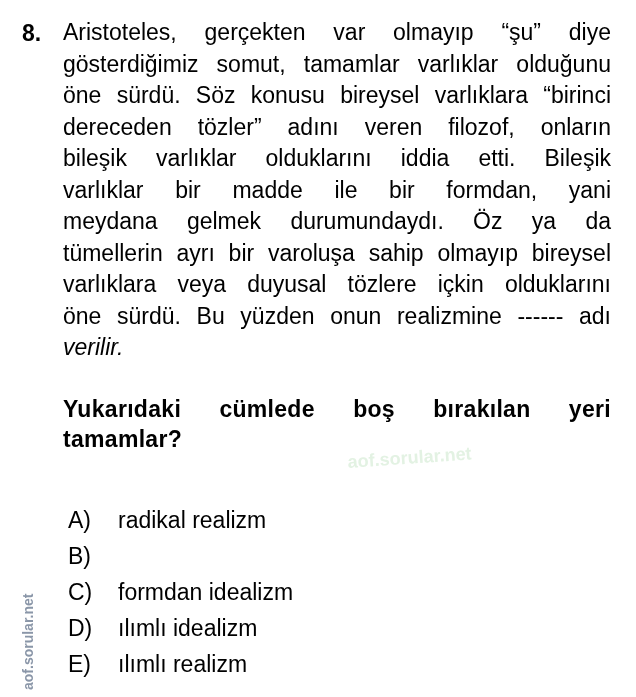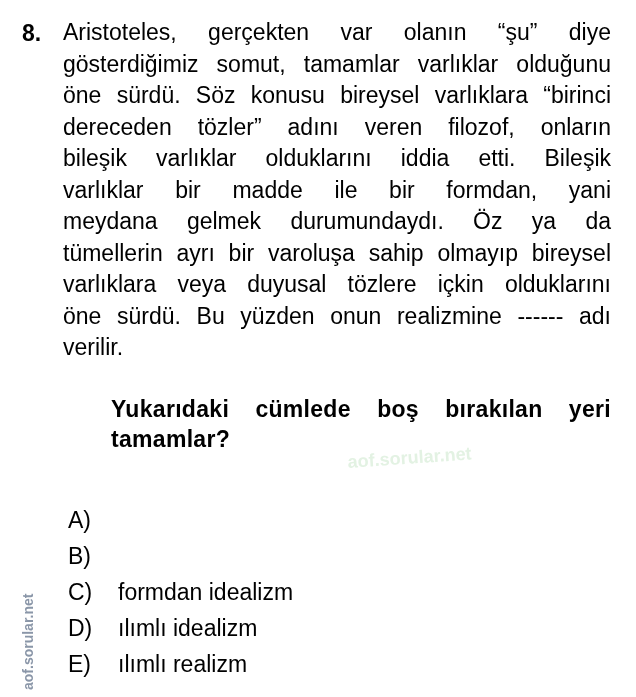--- a/index.html
+++ b/index.html
@@ -10,26 +10,26 @@
     .qnum {
       position: absolute; left: 22px; top: 20px;
       font-size: 23px; font-weight: bold;
     }
     .stem {
       position: absolute; left: 63px; top: 17px; width: 548px;
       font-size: 23px; line-height: 31.5px;
       text-align: justify;
     }
     .stem .ln { display: block; text-align: justify; text-align-last: justify; white-space: nowrap; }
-    .stem .ln.last { text-align-last: left; }
+    .stem .ln.last { text-align-last: left; font-style: italic; }
     .prompt {
       position: absolute; left: 63px; top: 394px; width: 548px;
       font-size: 23px; font-weight: bold; line-height: 30px; letter-spacing: 0.3px;
     }
-    .prompt .ln { display: block; text-align: justify; text-align-last: justify; white-space: nowrap; margin-left: 48px; }
+    .prompt .ln { display: block; text-align: justify; text-align-last: justify; white-space: nowrap; }
     .prompt .ln.last { text-align-last: left; }
     .options { position: absolute; left: 68px; top: 502px; }
     .opt {
       height: 36px; font-size: 23px; display: flex; align-items: center;
     }
     .opt .letter { width: 50px; display: inline-block; }
     .wm-center {
       position: absolute; left: 347px; top: 452px;
       font-size: 18px; font-weight: bold; color: #e3f2e3;
       transform: rotate(-4deg); transform-origin: left top;
@@ -40,21 +40,21 @@
       transform: rotate(-90deg); transform-origin: left top;
       white-space: nowrap;
     }
   </style>
 </head>
 <body>
 
 <div class="qnum">8.</div>
 
 <div class="stem">
-  <span class="ln">Aristoteles, gerçekten var olanın “şu” diye</span>
+  <span class="ln">Aristoteles, gerçekten var olmayıp “şu” diye</span>
   <span class="ln">gösterdiğimiz somut, tamamlar varlıklar olduğunu</span>
   <span class="ln">öne sürdü. Söz konusu bireysel varlıklara “birinci</span>
   <span class="ln">dereceden tözler” adını veren filozof, onların</span>
   <span class="ln">bileşik varlıklar olduklarını iddia etti. Bileşik</span>
   <span class="ln">varlıklar bir madde ile bir formdan, yani</span>
   <span class="ln">meydana gelmek durumundaydı. Öz ya da</span>
   <span class="ln">tümellerin ayrı bir varoluşa sahip olmayıp bireysel</span>
   <span class="ln">varlıklara veya duyusal tözlere içkin olduklarını</span>
   <span class="ln">öne sürdü. Bu yüzden onun realizmine  ------ adı</span>
   <span class="ln last">verilir.</span>
@@ -63,20 +63,21 @@
 <div class="prompt">
   <span class="ln">Yukarıdaki cümlede boş bırakılan yeri</span>
   <span class="ln last">tamamlar?</span>
 </div>
 
 <div class="wm-center">aof.sorular.net</div>
 
 <div class="options">
   <div class="opt">
     <span class="letter">A)</span>
+    <span>radikal realizm</span>
   </div>
   <div class="opt">
     <span class="letter">B)</span>
   </div>
   <div class="opt">
     <span class="letter">C)</span>
     <span>formdan idealizm</span>
   </div>
   <div class="opt">
     <span class="letter">D)</span>

